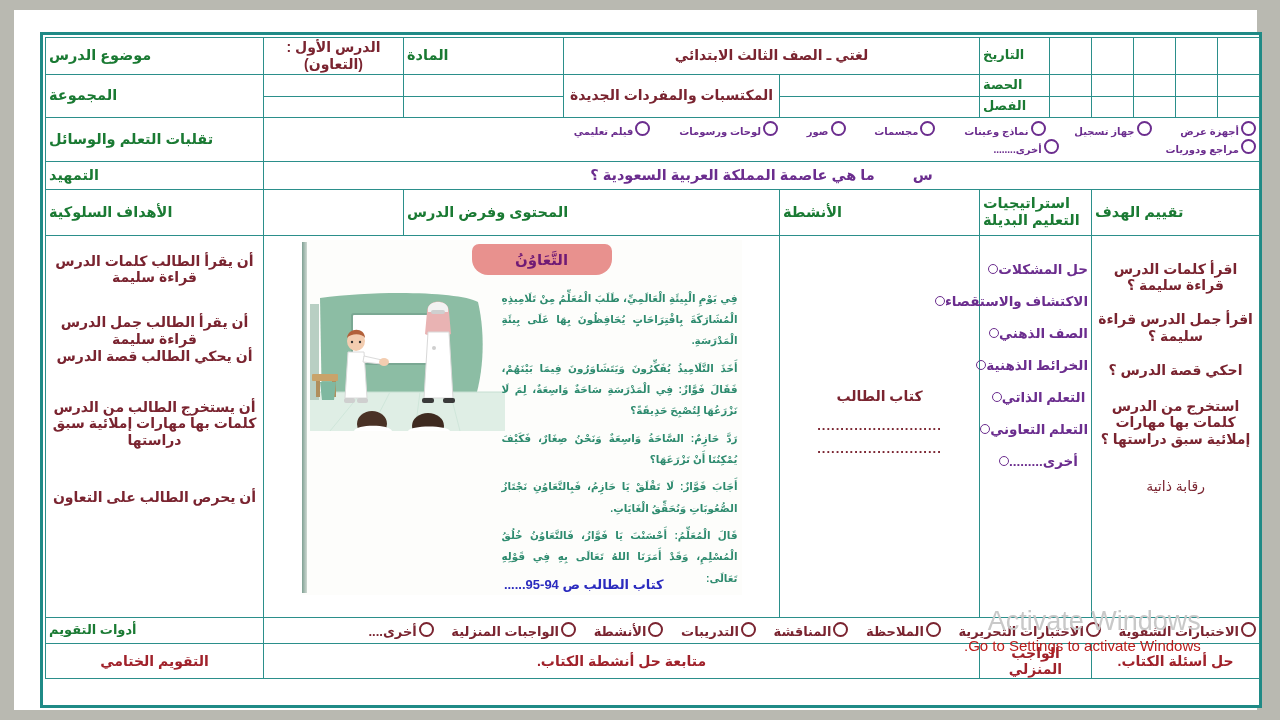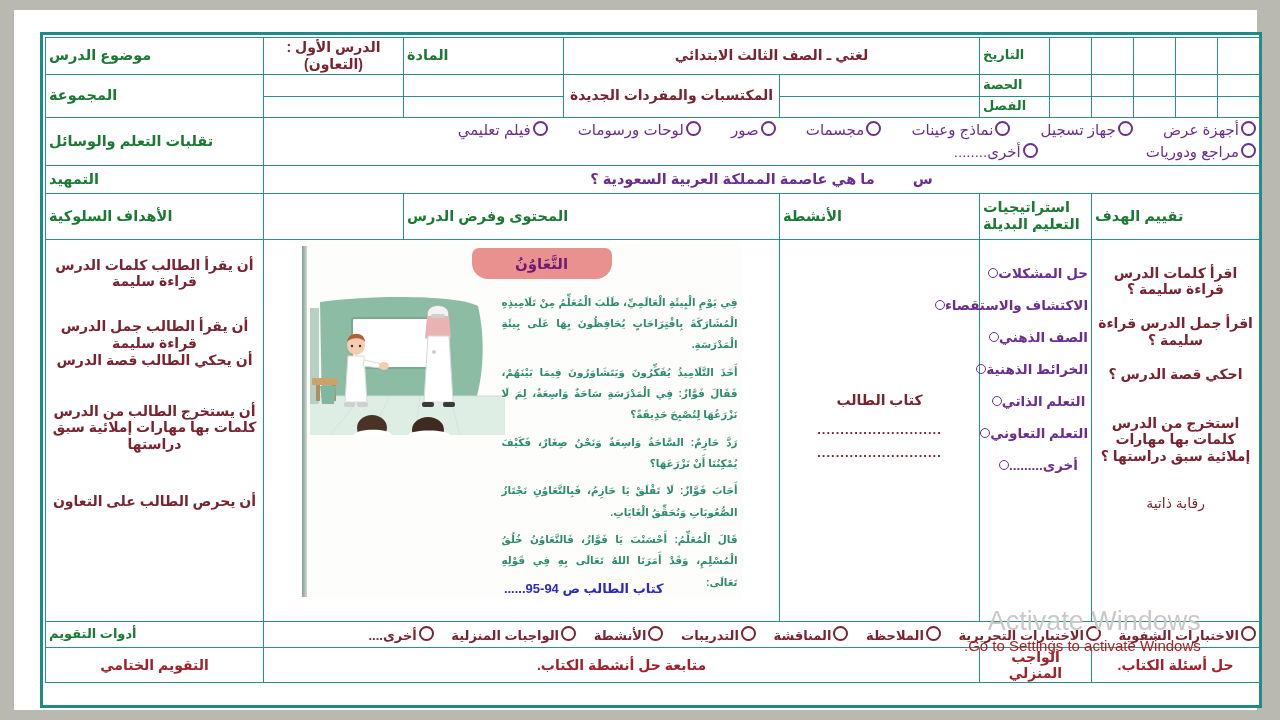--- a/index.html
+++ b/index.html
@@ -63,22 +63,22 @@
   .hdr-sm { font-size: 13px; }
   .val-maroon {
     color: #7a2430;
     font-weight: bold;
     text-align: center;
     font-size: 14px;
     line-height: 1.2;
   }
   .opt-row {
     color: #6b2d8e;
-    font-weight: normal;
-    font-size: 15px;
+    font-weight: bold;
+    font-size: 10px;
     text-align: right;
     line-height: 1.5;
     padding-right: 6px;
   }
   .opt {
     display: inline-block;
     white-space: nowrap;
     margin-left: 26px;
   }
   .ring {
@@ -331,21 +331,21 @@
         <td>&nbsp;</td>
         <td class="hdr">الأهداف السلوكية</td>
       </tr>
 
       <tr style="height:382px">
 
         <td colspan="4" class="val-maroon stack" style="vertical-align:top">
           <div class="blk" style="margin-top:24px">اقرأ كلمات الدرس قراءة سليمة ؟</div>
           <div class="blk">اقرأ جمل الدرس قراءة سليمة ؟</div>
           <div class="blk" style="">احكي قصة الدرس ؟</div>
-          <div class="blk" style="margin-top:32px">استخرج من الدرس كلمات بها مهارات إملائية سبق دراستها ؟</div>
+          <div class="blk" style="margin-top:19px">استخرج من الدرس كلمات بها مهارات إملائية سبق دراستها ؟</div>
           <div class="blk" style="margin-top:30px;font-weight:normal">رقابة ذاتية</div>
         </td>
 
         <td colspan="2" class="strat-list" style="vertical-align:top">
           <div style="height:24px"></div>
           <div class="item"><span>حل المشكلات</span><span class="ring-s"></span></div>
           <div class="item"><span>الاكتشاف والاستقصاء</span><span class="ring-s"></span></div>
           <div class="item"><span>الصف الذهني</span><span class="ring-s"></span></div>
           <div class="item"><span>الخرائط الذهنية</span><span class="ring-s"></span></div>
           <div class="item"><span>التعلم الذاتي</span><span class="ring-s"></span></div>

